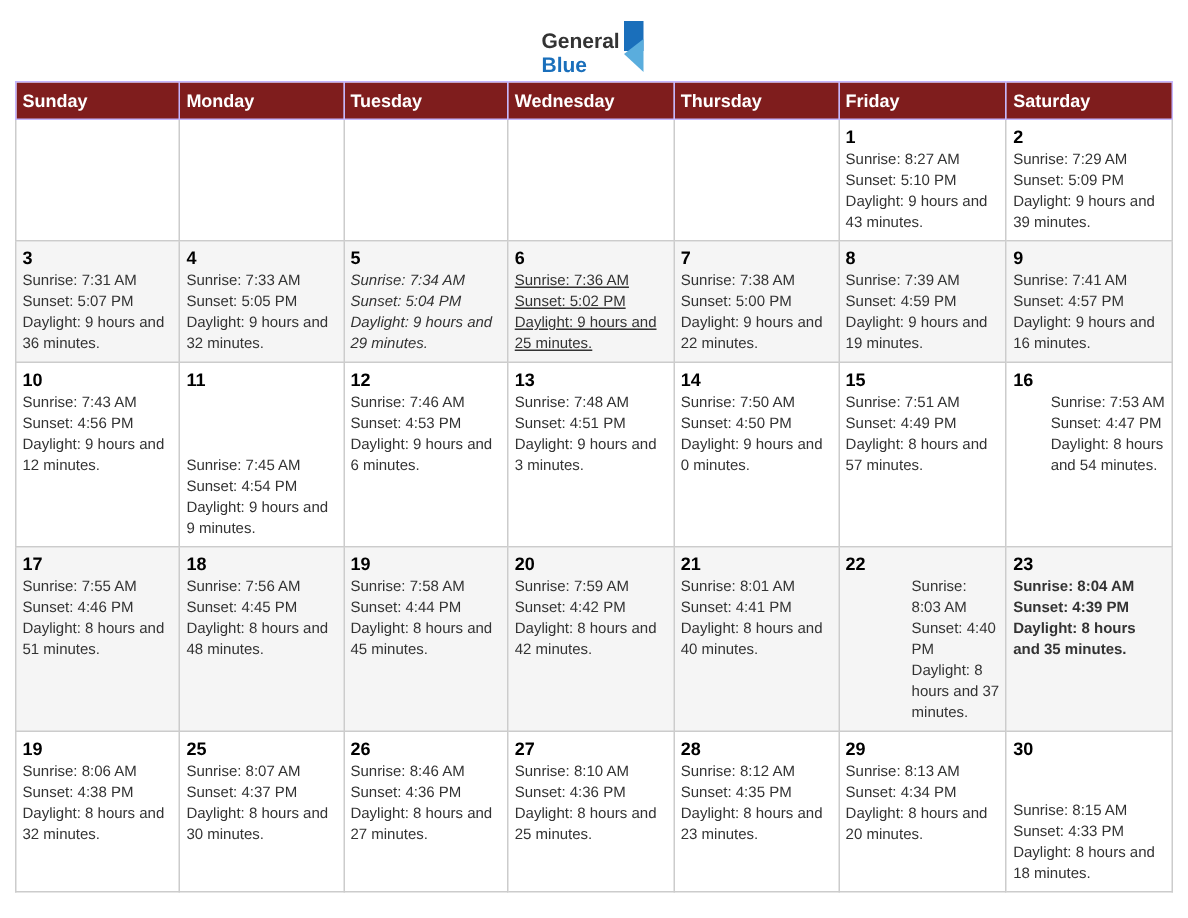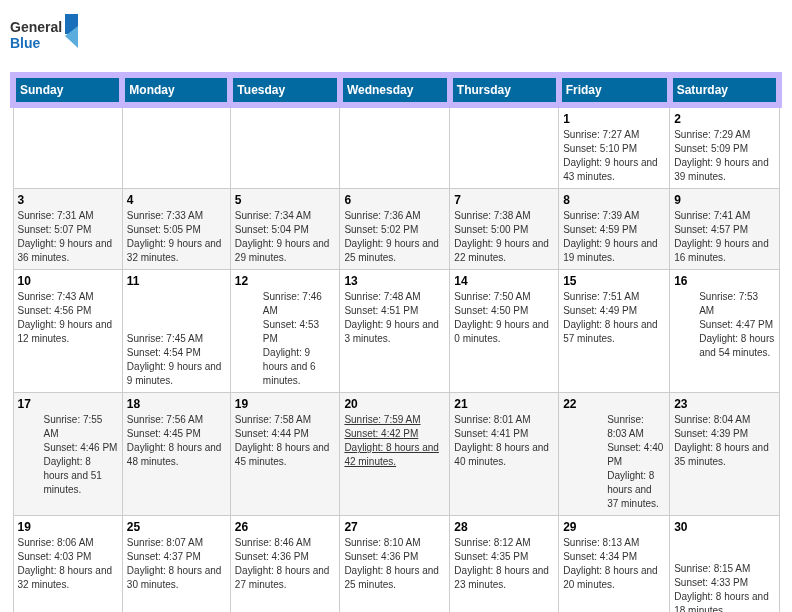--- a/index.html
+++ b/index.html
@@ -6,22 +6,22 @@
     body {
       font-family: Arial, sans-serif;
       background: #fff;
       width: 792px;
       min-height: 612px;
       padding: 10px;
     }
     .header-area {
       display: flex;
       align-items: flex-start;
-      justify-content: flex-start;
-      margin-bottom: 18px;
+      justify-content: center;
+      margin-bottom: 0;
     }
     .logo {
       display: flex;
       align-items: center;
       margin-top: 4px;
     }
     .title-area {
       text-align: right;
     }
     .month-title {
@@ -32,27 +32,27 @@
     .location-title {
       font-size: 15px;
       color: #555;
     }
     .calendar {
       width: 100%;
       border-collapse: collapse;
       font-size: 11px;
     }
     .calendar thead th {
-      background-color: #0369a1;
+      background-color: #7f1d1d;
       color: #fff;
       padding: 5px 4px;
       text-align: left;
       font-size: 12px;
       font-weight: bold;
-      border: 6px solid #c4b5fd;
+      border: 1px solid #c4b5fd;
     }
     .calendar tbody td {
       border: 1px solid #ccc;
       vertical-align: top;
       padding: 4px;
       width: 113px;
       min-height: 80px;
       background: #fff;
     }
     .calendar tbody tr:nth-child(even) td {
@@ -104,21 +104,21 @@
   </thead>
   <tbody id="calendar-body">
   <tr>
         <td class="empty-cell"></td>
         <td class="empty-cell"></td>
         <td class="empty-cell"></td>
         <td class="empty-cell"></td>
         <td class="empty-cell"></td>
         <td>
           <div class="day-number">1</div>
-          <div class="day-info" style="white-space: pre-line;">Sunrise: 7:27 AM
+          <div class="day-info" style="white-space: pre-line;">Sunrise: 8:27 AM
 Sunset: 5:10 PM
 Daylight: 9 hours and 43 minutes.</div>
         </td>
         <td>
           <div class="day-number">2</div>
           <div class="day-info" style="white-space: pre-line;">Sunrise: 7:29 AM
 Sunset: 5:09 PM
 Daylight: 9 hours and 39 minutes.</div>
         </td>
       </tr>
@@ -130,27 +130,27 @@
 Daylight: 9 hours and 36 minutes.</div>
         </td>
         <td>
           <div class="day-number">4</div>
           <div class="day-info" style="white-space: pre-line;">Sunrise: 7:33 AM
 Sunset: 5:05 PM
 Daylight: 9 hours and 32 minutes.</div>
         </td>
         <td>
           <div class="day-number">5</div>
-          <div class="day-info" style="white-space: pre-line;">Sunrise: 7:34 AM
+          <div class="day-info" style="white-space: pre-line; font-style: italic;">Sunrise: 7:34 AM
 Sunset: 5:04 PM
 Daylight: 9 hours and 29 minutes.</div>
         </td>
         <td>
           <div class="day-number">6</div>
-          <div class="day-info" style="white-space: pre-line;">Sunrise: 7:36 AM
+          <div class="day-info" style="white-space: pre-line; text-decoration: underline;">Sunrise: 7:36 AM
 Sunset: 5:02 PM
 Daylight: 9 hours and 25 minutes.</div>
         </td>
         <td>
           <div class="day-number">7</div>
           <div class="day-info" style="white-space: pre-line;">Sunrise: 7:38 AM
 Sunset: 5:00 PM
 Daylight: 9 hours and 22 minutes.</div>
         </td>
         <td>
@@ -174,21 +174,21 @@
 Daylight: 9 hours and 12 minutes.</div>
         </td>
         <td>
           <div class="day-number">11</div>
           <div class="day-info" style="white-space: pre-line; margin-top: 44px;">Sunrise: 7:45 AM
 Sunset: 4:54 PM
 Daylight: 9 hours and 9 minutes.</div>
         </td>
         <td>
           <div class="day-number">12</div>
-          <div class="day-info" style="white-space: pre-line; margin-left: 28px;">Sunrise: 7:46 AM
+          <div class="day-info" style="white-space: pre-line;">Sunrise: 7:46 AM
 Sunset: 4:53 PM
 Daylight: 9 hours and 6 minutes.</div>
         </td>
         <td>
           <div class="day-number">13</div>
           <div class="day-info" style="white-space: pre-line;">Sunrise: 7:48 AM
 Sunset: 4:51 PM
 Daylight: 9 hours and 3 minutes.</div>
         </td>
         <td>
@@ -206,66 +206,66 @@
         <td>
           <div class="day-number">16</div>
           <div class="day-info" style="white-space: pre-line; margin-left: 25px;">Sunrise: 7:53 AM
 Sunset: 4:47 PM
 Daylight: 8 hours and 54 minutes.</div>
         </td>
       </tr>
       <tr>
         <td>
           <div class="day-number">17</div>
-          <div class="day-info" style="white-space: pre-line; margin-left: 26px;">Sunrise: 7:55 AM
+          <div class="day-info" style="white-space: pre-line;">Sunrise: 7:55 AM
 Sunset: 4:46 PM
 Daylight: 8 hours and 51 minutes.</div>
         </td>
         <td>
           <div class="day-number">18</div>
           <div class="day-info" style="white-space: pre-line;">Sunrise: 7:56 AM
 Sunset: 4:45 PM
 Daylight: 8 hours and 48 minutes.</div>
         </td>
         <td>
           <div class="day-number">19</div>
           <div class="day-info" style="white-space: pre-line;">Sunrise: 7:58 AM
 Sunset: 4:44 PM
 Daylight: 8 hours and 45 minutes.</div>
         </td>
         <td>
           <div class="day-number">20</div>
-          <div class="day-info" style="white-space: pre-line; text-decoration: underline;">Sunrise: 7:59 AM
+          <div class="day-info" style="white-space: pre-line;">Sunrise: 7:59 AM
 Sunset: 4:42 PM
 Daylight: 8 hours and 42 minutes.</div>
         </td>
         <td>
           <div class="day-number">21</div>
           <div class="day-info" style="white-space: pre-line;">Sunrise: 8:01 AM
 Sunset: 4:41 PM
 Daylight: 8 hours and 40 minutes.</div>
         </td>
         <td>
           <div class="day-number">22</div>
           <div class="day-info" style="white-space: pre-line; margin-left: 44px;">Sunrise: 8:03 AM
 Sunset: 4:40 PM
 Daylight: 8 hours and 37 minutes.</div>
         </td>
         <td>
           <div class="day-number">23</div>
-          <div class="day-info" style="white-space: pre-line;">Sunrise: 8:04 AM
+          <div class="day-info" style="white-space: pre-line; font-weight: bold;">Sunrise: 8:04 AM
 Sunset: 4:39 PM
 Daylight: 8 hours and 35 minutes.</div>
         </td>
       </tr>
       <tr>
         <td>
           <div class="day-number">19</div>
           <div class="day-info" style="white-space: pre-line;">Sunrise: 8:06 AM
-Sunset: 4:03 PM
+Sunset: 4:38 PM
 Daylight: 8 hours and 32 minutes.</div>
         </td>
         <td>
           <div class="day-number">25</div>
           <div class="day-info" style="white-space: pre-line;">Sunrise: 8:07 AM
 Sunset: 4:37 PM
 Daylight: 8 hours and 30 minutes.</div>
         </td>
         <td>
           <div class="day-number">26</div>

